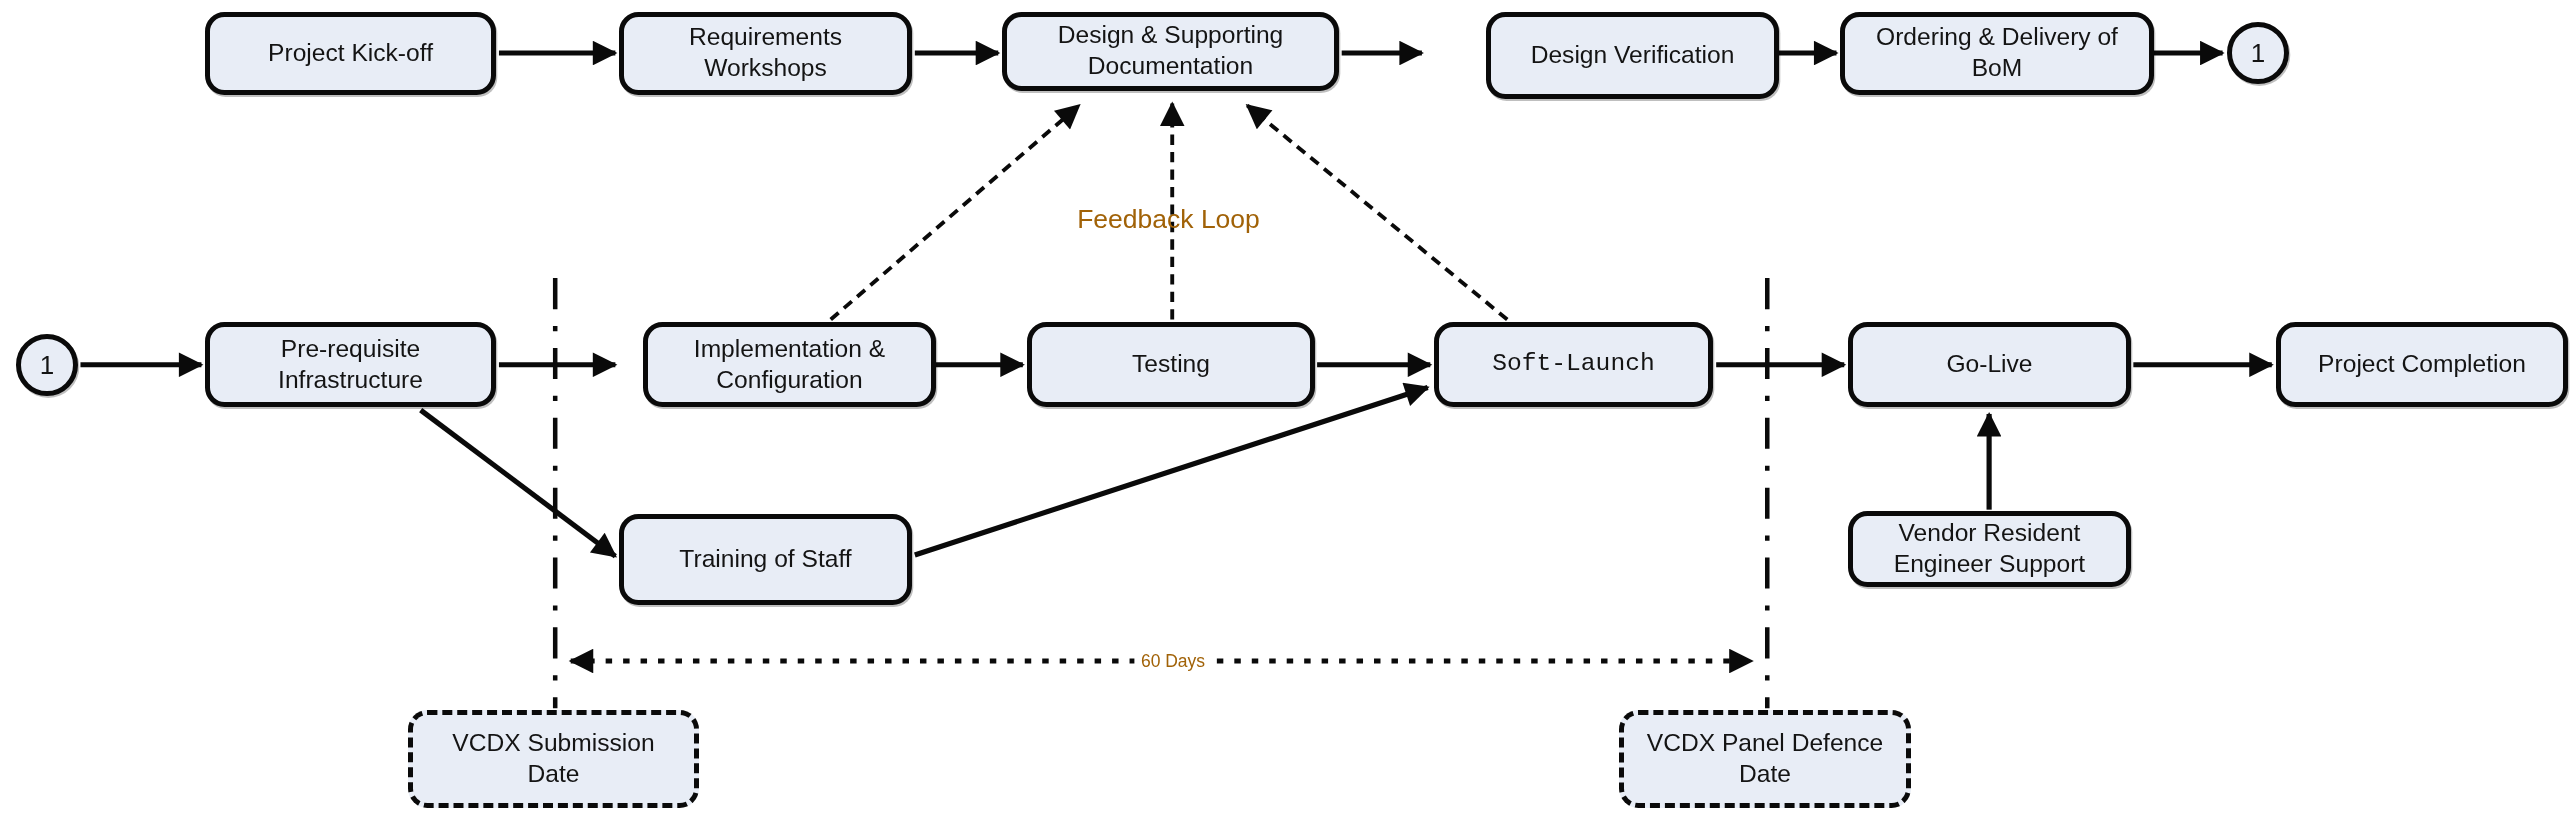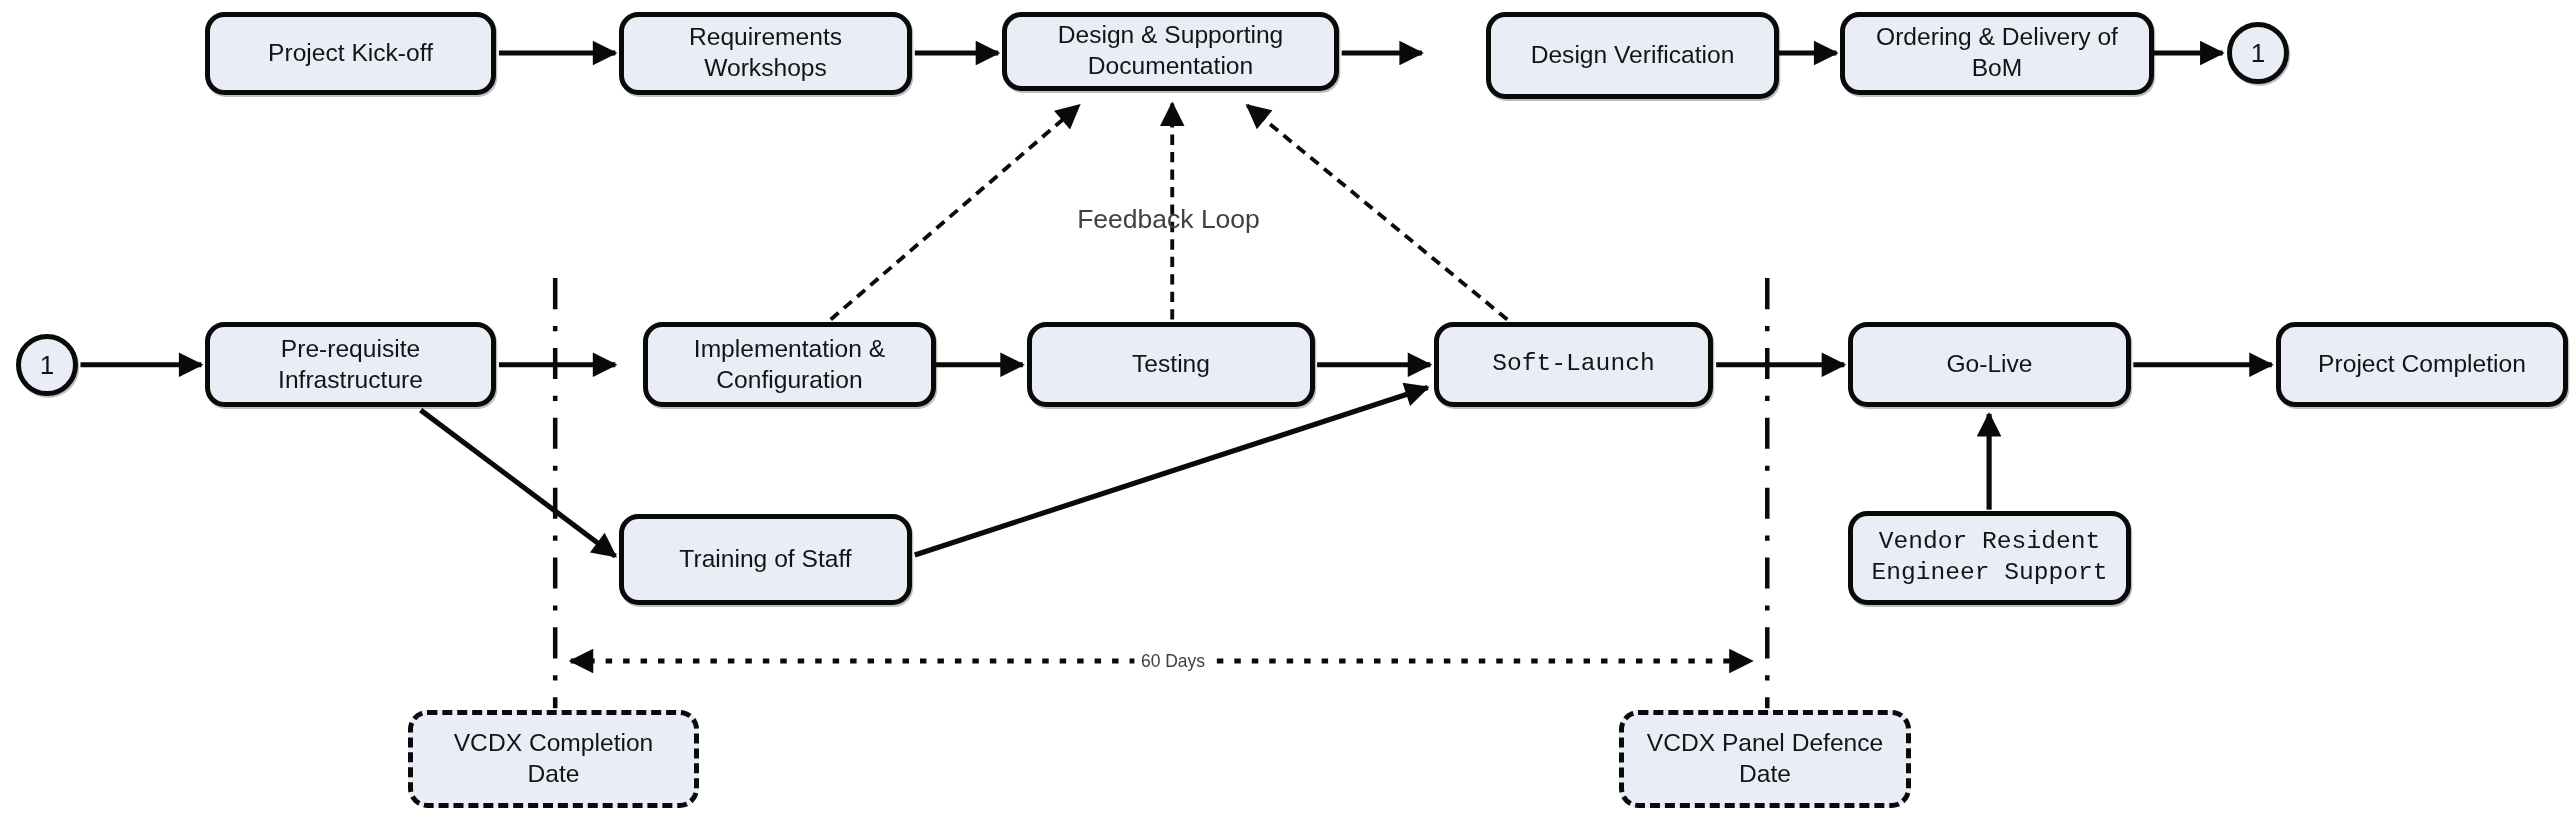--- a/index.html
+++ b/index.html
@@ -42,21 +42,21 @@
     border-radius: 50%;
     display: flex;
     align-items: center;
     justify-content: center;
     font-size: 26px;
     color: #141414;
     box-shadow: 1.3px 1.9px 0 rgba(0,0,0,0.25);
   }
   .float-label {
     position: absolute;
-    color: #404040;
+    color: #a16207;
     text-align: center;
     white-space: nowrap;
   }
   #feedback-label { font-size: 26.5px; }
   #duration-label {
     font-size: 17.5px;
     background: #ffffff;
     padding: 0 6.5px;
     transform: translate(-50%, -50%);
   }
@@ -111,21 +111,21 @@
 
   <div class="connector-circle" style="left:16px; top:334px; width:62px; height:62px;">1</div>
   <div class="node" style="left:205px; top:322px; width:291px; height:85px;">Pre-requisite Infrastructure</div>
   <div class="node" style="left:643px; top:322px; width:293px; height:85px;">Implementation &amp; Configuration</div>
   <div class="node" style="left:1027px; top:322px; width:288px; height:85px;">Testing</div>
   <div class="node" style="left:1434px; top:322px; width:279px; height:85px;font-family:Liberation Mono, monospace;">Soft-Launch</div>
   <div class="node" style="left:2276px; top:322px; width:292px; height:85px;">Project Completion</div>
   <div class="node" style="left:1848px; top:322px; width:283px; height:85px;">Go-Live</div>
 
   <div class="node" style="left:619px; top:514px; width:293px; height:91px;">Training of Staff</div>
-  <div class="node" style="left:1848px; top:511px; width:283px; height:94px;font-family:Liberation Mono, monospace;">Vendor Resident Engineer Support</div>
+  <div class="node" style="left:1848px; top:511px; width:283px; height:76px;">Vendor Resident Engineer Support</div>
 
   <div class="float-label" id="duration-label" style="left:1173px; top:661px;">60 Days</div>
 
-  <div class="node dashed" style="left:408px; top:710px; width:291px; height:98px;">VCDX Completion Date</div>
+  <div class="node dashed" style="left:408px; top:710px; width:291px; height:98px;">VCDX Submission Date</div>
   <div class="node dashed" style="left:1619px; top:710px; width:292px; height:98px;">VCDX Panel Defence Date</div>
 
 </div>
 
 
 </body></html>

